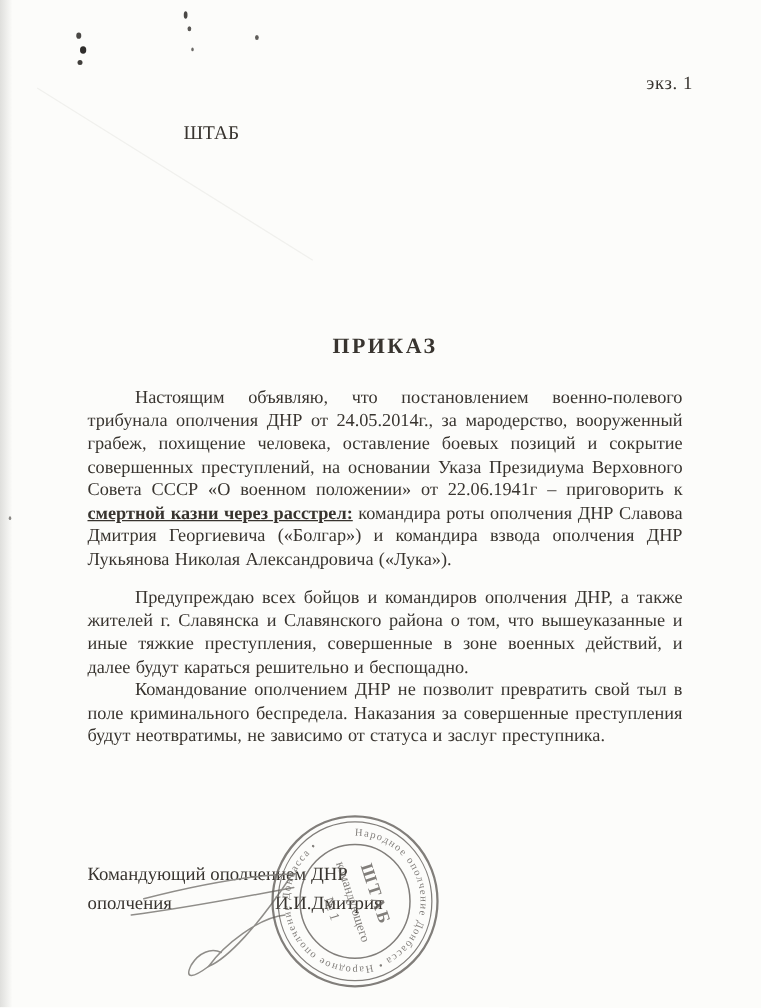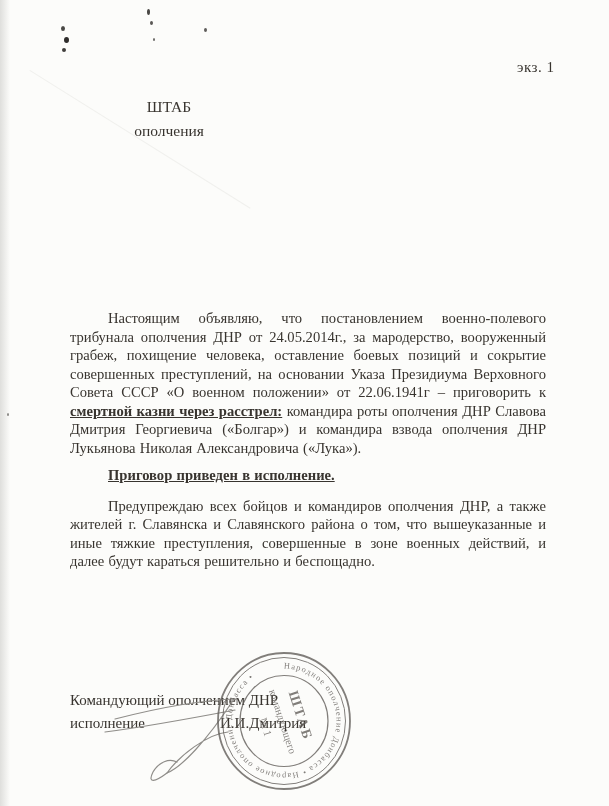--- a/index.html
+++ b/index.html
@@ -122,34 +122,34 @@
   <div class="speck" style="left:147px;top:9px;width:3px;height:6px;background:#4a4845;"></div>
   <div class="speck" style="left:150px;top:21px;width:3px;height:4px;background:#5a5855;"></div>
   <div class="speck" style="left:153px;top:38px;width:2px;height:3px;background:#6a6865;"></div>
   <div class="speck" style="left:204px;top:28px;width:3px;height:4px;background:#5f5d5a;"></div>
   <div class="speck" style="left:7px;top:413px;width:2px;height:3px;background:#8a8885;"></div>
 
   <div class="copy-label">экз. 1</div>
 
   <div class="letterhead">
     <div>ШТАБ</div>
-    <div>ополчения</div>
   </div>
 
+  <div class="order-title">ПРИКАЗ</div>
 
   <div class="body-text">
     <p><span>Настоящим объявляю, что постановлением военно-полевого трибунала ополчения ДНР от 24.05.2014г., за мародерство, вооруженный грабеж, похищение человека, оставление боевых позиций и сокрытие совершенных преступлений, на основании Указа Президиума Верховного Совета СССР «О военном положении» от 22.06.1941г – приговорить к </span><span class="emph">смертной казни через расстрел:</span><span> командира роты ополчения ДНР Славова Дмитрия Георгиевича («Болгар») и командира взвода ополчения ДНР Лукьянова Николая Александровича («Лука»).</span></p>
-    <p class="p-verdict">Приговор приведен в исполнение.</p>
     <p class="p-warning">Предупреждаю всех бойцов и командиров ополчения ДНР, а также жителей г. Славянска и Славянского района о том, что вышеуказанные и иные тяжкие преступления, совершенные в зоне военных действий, и далее будут караться решительно и беспощадно.</p>
+    <p>Командование ополчением ДНР не позволит превратить свой тыл в поле криминального беспредела. Наказания за совершенные преступления будут неотвратимы, не зависимо от статуса и заслуг преступника.</p>
   </div>
 
   <div class="signature-block">
     <div>Командующий ополчением ДНР</div>
     <div>
-      <span class="sig-rank">исполнение</span><span>И.И.Дмитрия</span>
+      <span class="sig-rank">ополчения</span><span>И.И.Дмитрия</span>
     </div>
   </div>
 
   <svg class="squiggle" width="200" height="115" viewBox="0 0 200 115">
     <g fill="none" stroke="#8f8d89" stroke-width="1.2" stroke-linecap="round">
       <path d="M 30,47 C 65,38 112,28 152,27"></path>
       <path d="M 20,60 C 60,55 108,46 150,38"></path>
       <path d="M 147,30 C 122,68 97,95 82,101 C 94,84 122,62 143,60"></path>
       <path d="M 82,101 C 70,110 62,112 68,100 C 74,90 84,86 92,90"></path>
     </g>

